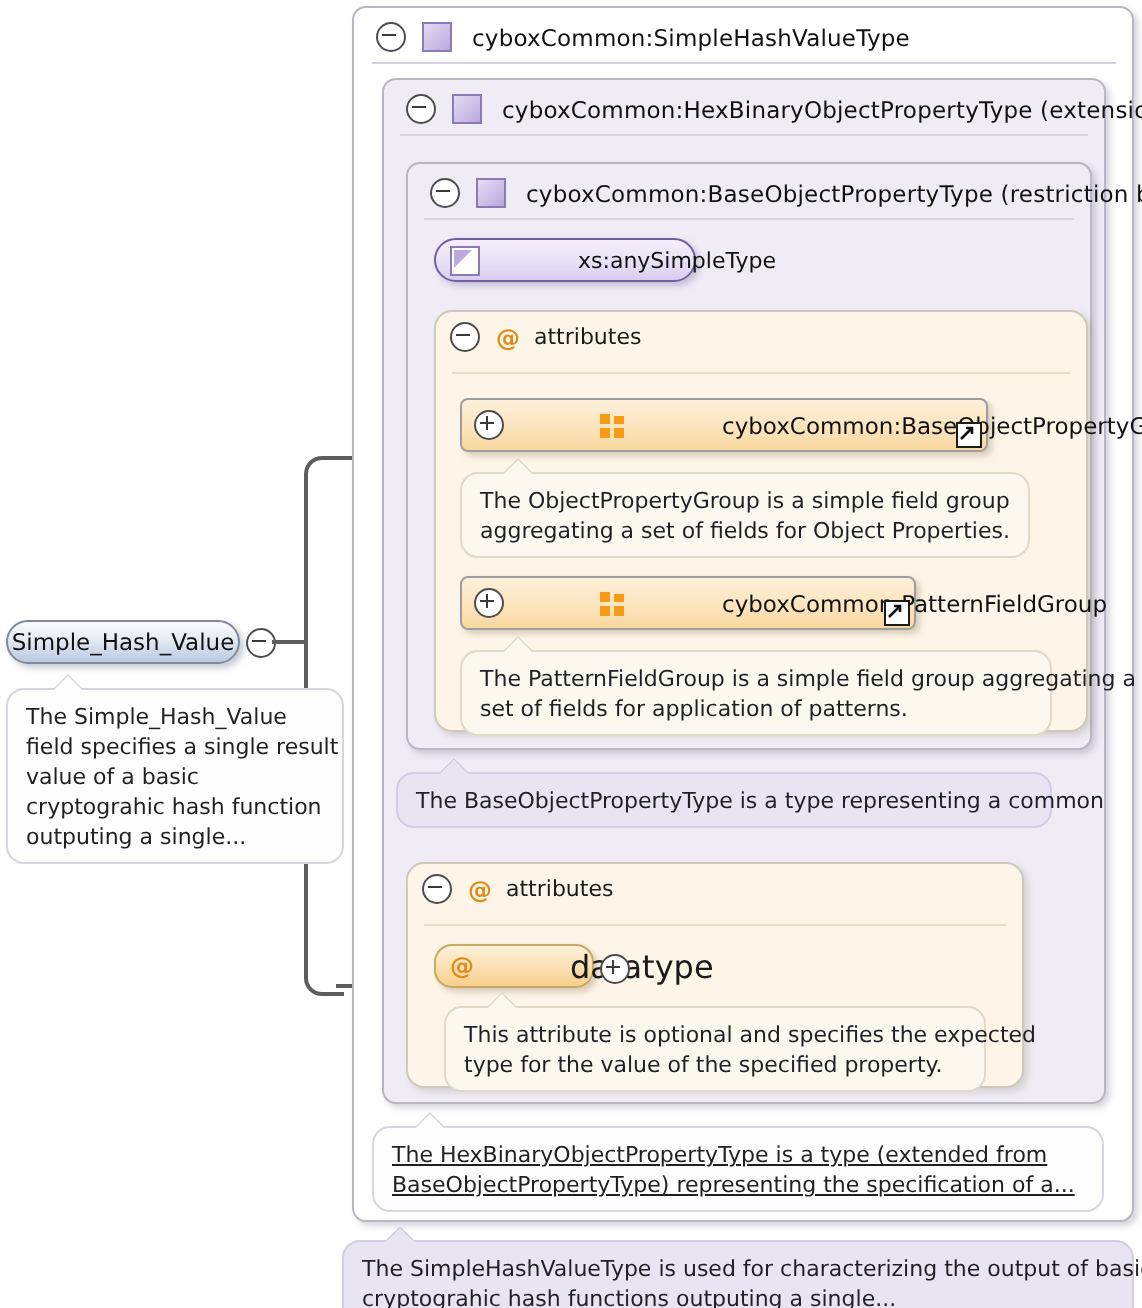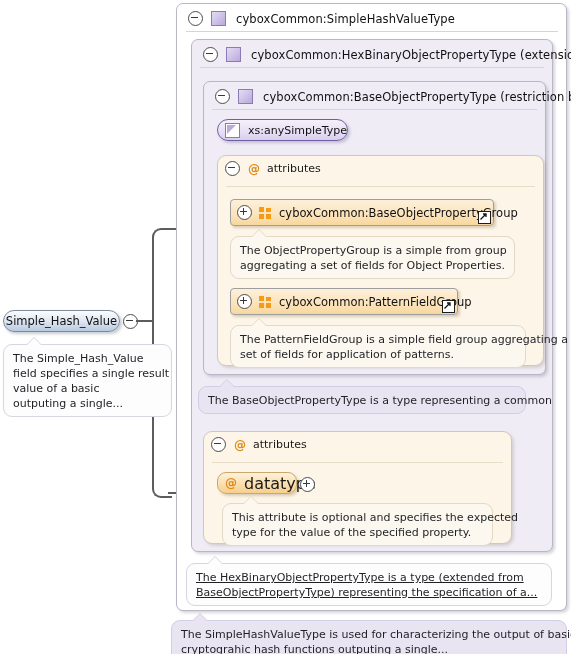--- a/index.html
+++ b/index.html
@@ -10,21 +10,21 @@
   body {
     width: 571px;
     height: 654px;
     position: relative;
     font-family: "DejaVu Sans", "Liberation Sans", sans-serif;
     font-size: 11px;
     color: #1a1a1a;
     overflow: hidden;
   }
 
-  .abs { position: absolute; box-sizing: border-box; }
+  .abs { position: absolute; box-sizing: border-box; gap: 41px; }
 
   
   .typebox {
     border: 1px solid #b9b7c4;
     border-radius: 7px;
     background: #ffffff;
     box-shadow: 2px 2px 3px rgba(120,115,140,0.30);
   }
   .typebox.lvl1 { background: #ffffff; }
   .typebox.lvl2 { background: #efecf6; }
@@ -269,20 +269,21 @@
 
 <div class="conn" style="left:168px; top:228px; width:30px; height:2px;"></div>
 <div class="conn" style="left:168px; top:492px; width:30px; height:2px;"></div>
 
 <div class="abs doc white" style="left:3px; top:344px; width:169px;">
   <span class="tipb white" style="left:22px;"></span>
   <span class="tip white" style="left:23px;"></span>
   <div class="line">The Simple_Hash_Value</div>
   <div class="line">field specifies a single result</div>
   <div class="line">value of a basic</div>
+  <div class="line">cryptograhic hash function</div>
   <div class="line">outputing a single...</div>
 </div>
 
 <div class="abs typebox lvl1" style="left:176px; top:3px; width:391px; height:608px;">
 </div>
 <div class="typehdr" style="left:180px; top:5px;">
   <span class="exp"></span>
   <span class="ctIcon"></span>
   <span class="label" style="margin-left:10px;">cyboxCommon:SimpleHashValueType</span>
 </div>
@@ -331,21 +332,21 @@
   <span class="label">cyboxCommon:BaseObjectPropertyGroup</span>
   <span class="linkIcon">
     <svg width="9" height="9" viewBox="0 0 9 9">
       <path d="M1.5 7.5 L7 2 M4 2 H7 V5" stroke="#111" stroke-width="1.3" fill="none"></path>
     </svg>
   </span>
 </div>
 <div class="abs doc cream" style="left:230px; top:236px; width:285px;">
   <span class="tipb cream" style="left:20px;"></span>
   <span class="tip cream" style="left:21px;"></span>
-  <div class="line">The ObjectPropertyGroup is a simple from group</div>
+  <div class="line">The ObjectPropertyGroup is a simple field group</div>
   <div class="line">aggregating a set of fields for Object Properties.</div>
 </div>
 
 <div class="abs grpbox" style="left:230px; top:288px; width:228px; height:27px;">
   <span class="exp plus"></span>
   <span class="grpIcon">
       <i></i>
       <i></i>
       <i></i>
       <i></i>

